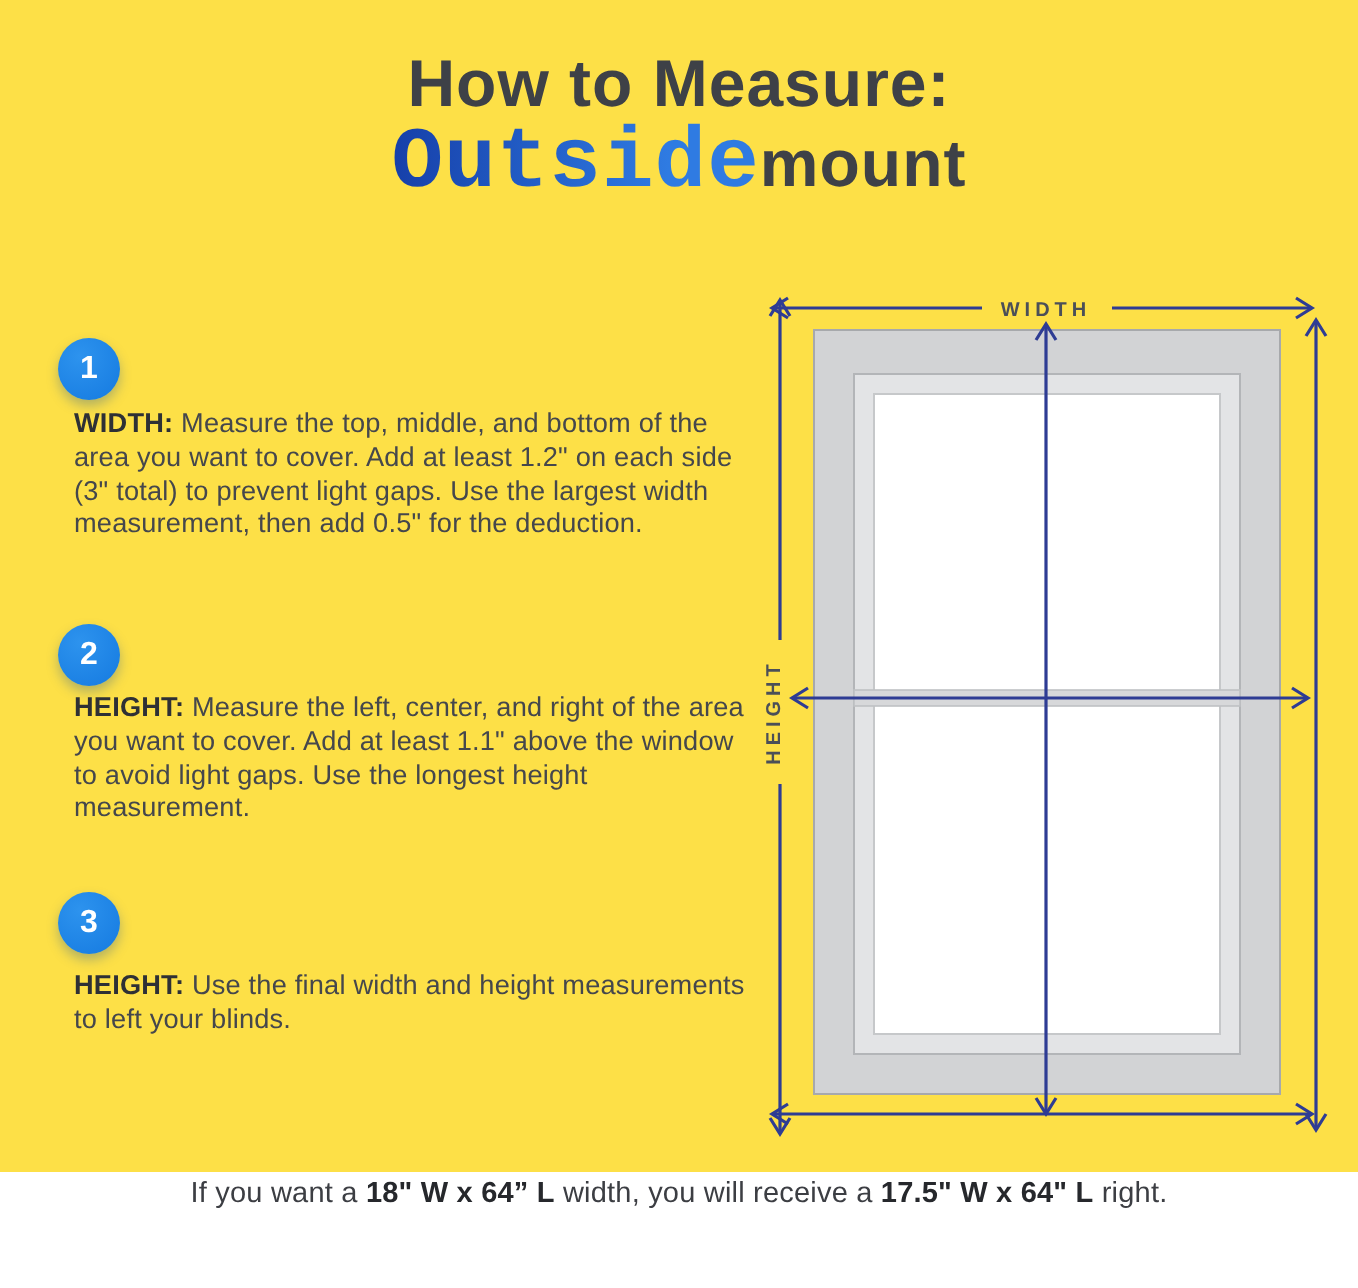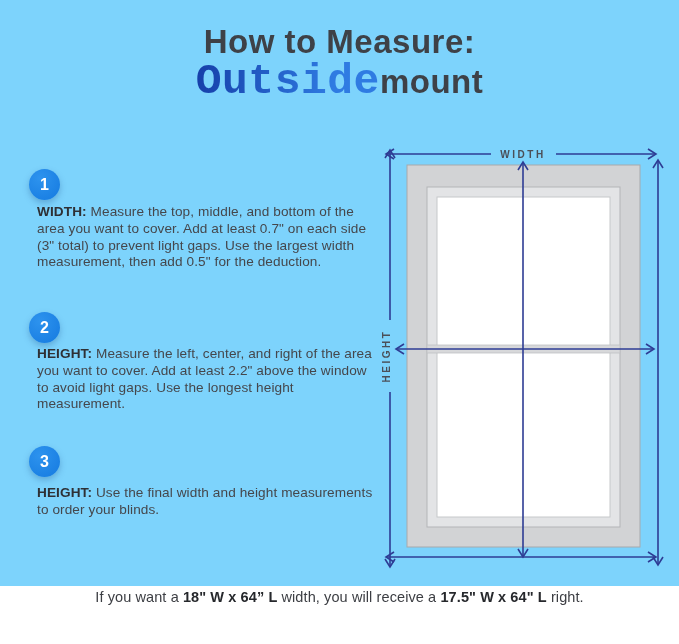--- a/index.html
+++ b/index.html
@@ -1,19 +1,19 @@
 <!DOCTYPE html>
 <html><head>
 <meta charset="utf-8">
 <style>
   html,body{margin:0;padding:0;}
   .poster{
     position:relative;
     width:679px;height:644px;
-    background:#7dd3fc;
+    background:#fde047;
     font-family:"Liberation Sans", sans-serif;
     overflow:hidden;
   }
   
   .title-block{
     position:absolute;top:24px;left:0;width:679px;
     text-align:center;
   }
   .title-line1{
     font-size:33px;font-weight:700;color:#3e4147;letter-spacing:.5px;
@@ -81,35 +81,35 @@
     <div class="title-line1">How to Measure:</div>
     <div class="title-line2">
       <span class="title-outside">Outside</span><span class="title-mount">mount</span>
     </div>
   </div>
 
   <div class="step-circle" id="circle-1">
     <span>1</span>
   </div>
   <div class="step-text" id="text-1">
-    <strong>WIDTH:</strong><span> Measure the top, middle, and bottom of the area you want to cover. Add at least 0.7" on each side (3" total) to prevent light gaps. Use the largest width measurement, then add 0.5" for the deduction.</span>
+    <strong>WIDTH:</strong><span> Measure the top, middle, and bottom of the area you want to cover. Add at least 1.2" on each side (3" total) to prevent light gaps. Use the largest width measurement, then add 0.5" for the deduction.</span>
   </div>
 
   <div class="step-circle" id="circle-2">
     <span>2</span>
   </div>
   <div class="step-text" id="text-2">
-    <strong>HEIGHT:</strong><span> Measure the left, center, and right of the area you want to cover. Add at least 2.2" above the window to avoid light gaps. Use the longest height measurement.</span>
+    <strong>HEIGHT:</strong><span> Measure the left, center, and right of the area you want to cover. Add at least 1.1" above the window to avoid light gaps. Use the longest height measurement.</span>
   </div>
 
   <div class="step-circle" id="circle-3">
     <span>3</span>
   </div>
   <div class="step-text" id="text-3">
-    <strong>HEIGHT:</strong><span> Use the final width and height measurements to order your blinds.</span>
+    <strong>HEIGHT:</strong><span> Use the final width and height measurements to left your blinds.</span>
   </div>
 
   <div class="diagram">
     <svg width="299" height="445" viewBox="0 0 299 445" xmlns="http://www.w3.org/2000/svg">
 
       <rect x="27" y="25" width="233" height="382" fill="#d2d3d5" stroke="#a7a9ac" stroke-width="1"></rect>
       <rect x="47" y="47" width="193" height="340" fill="#e3e4e6" stroke="#b3b5b8" stroke-width="1"></rect>
       <rect x="57" y="57" width="173" height="320" fill="#ffffff" stroke="#c6c8ca" stroke-width="1"></rect>
       <rect x="47" y="205" width="193" height="8" fill="#d7d8da" stroke="#bfc1c4" stroke-width="0.8"></rect>
 

